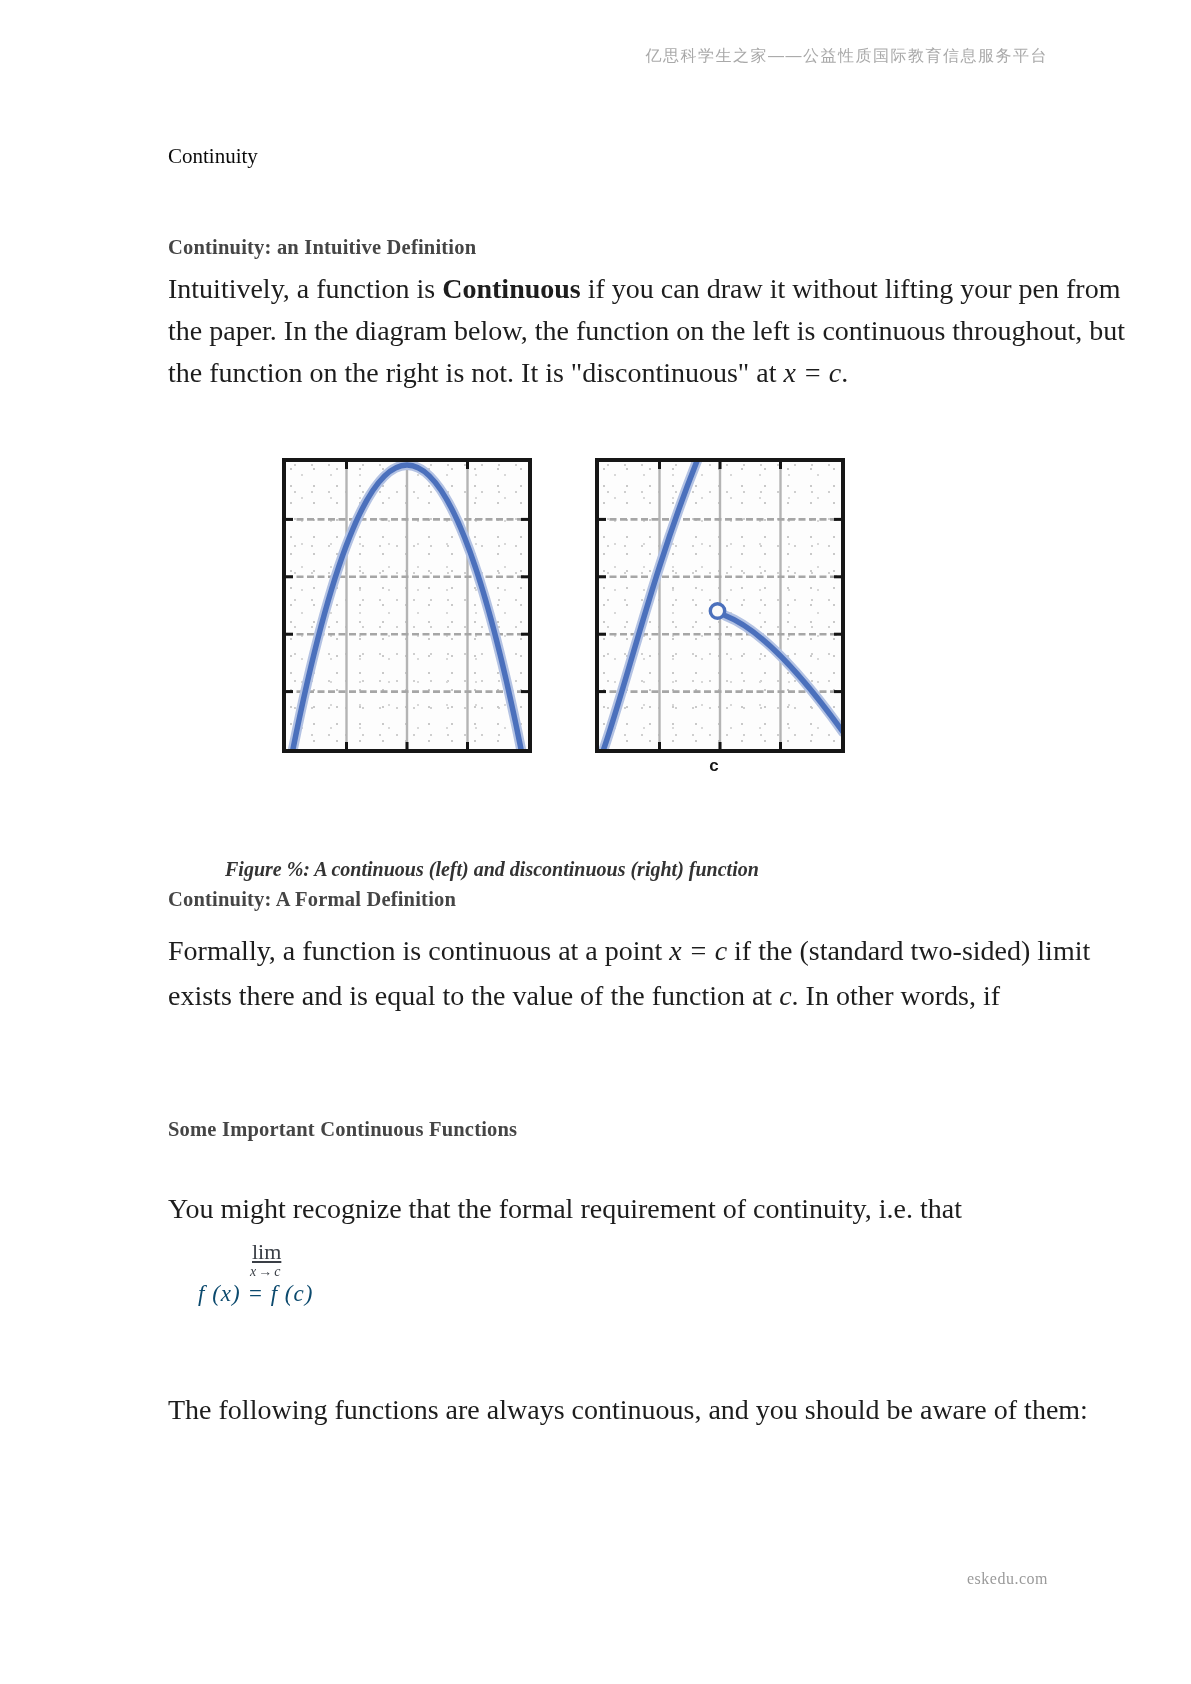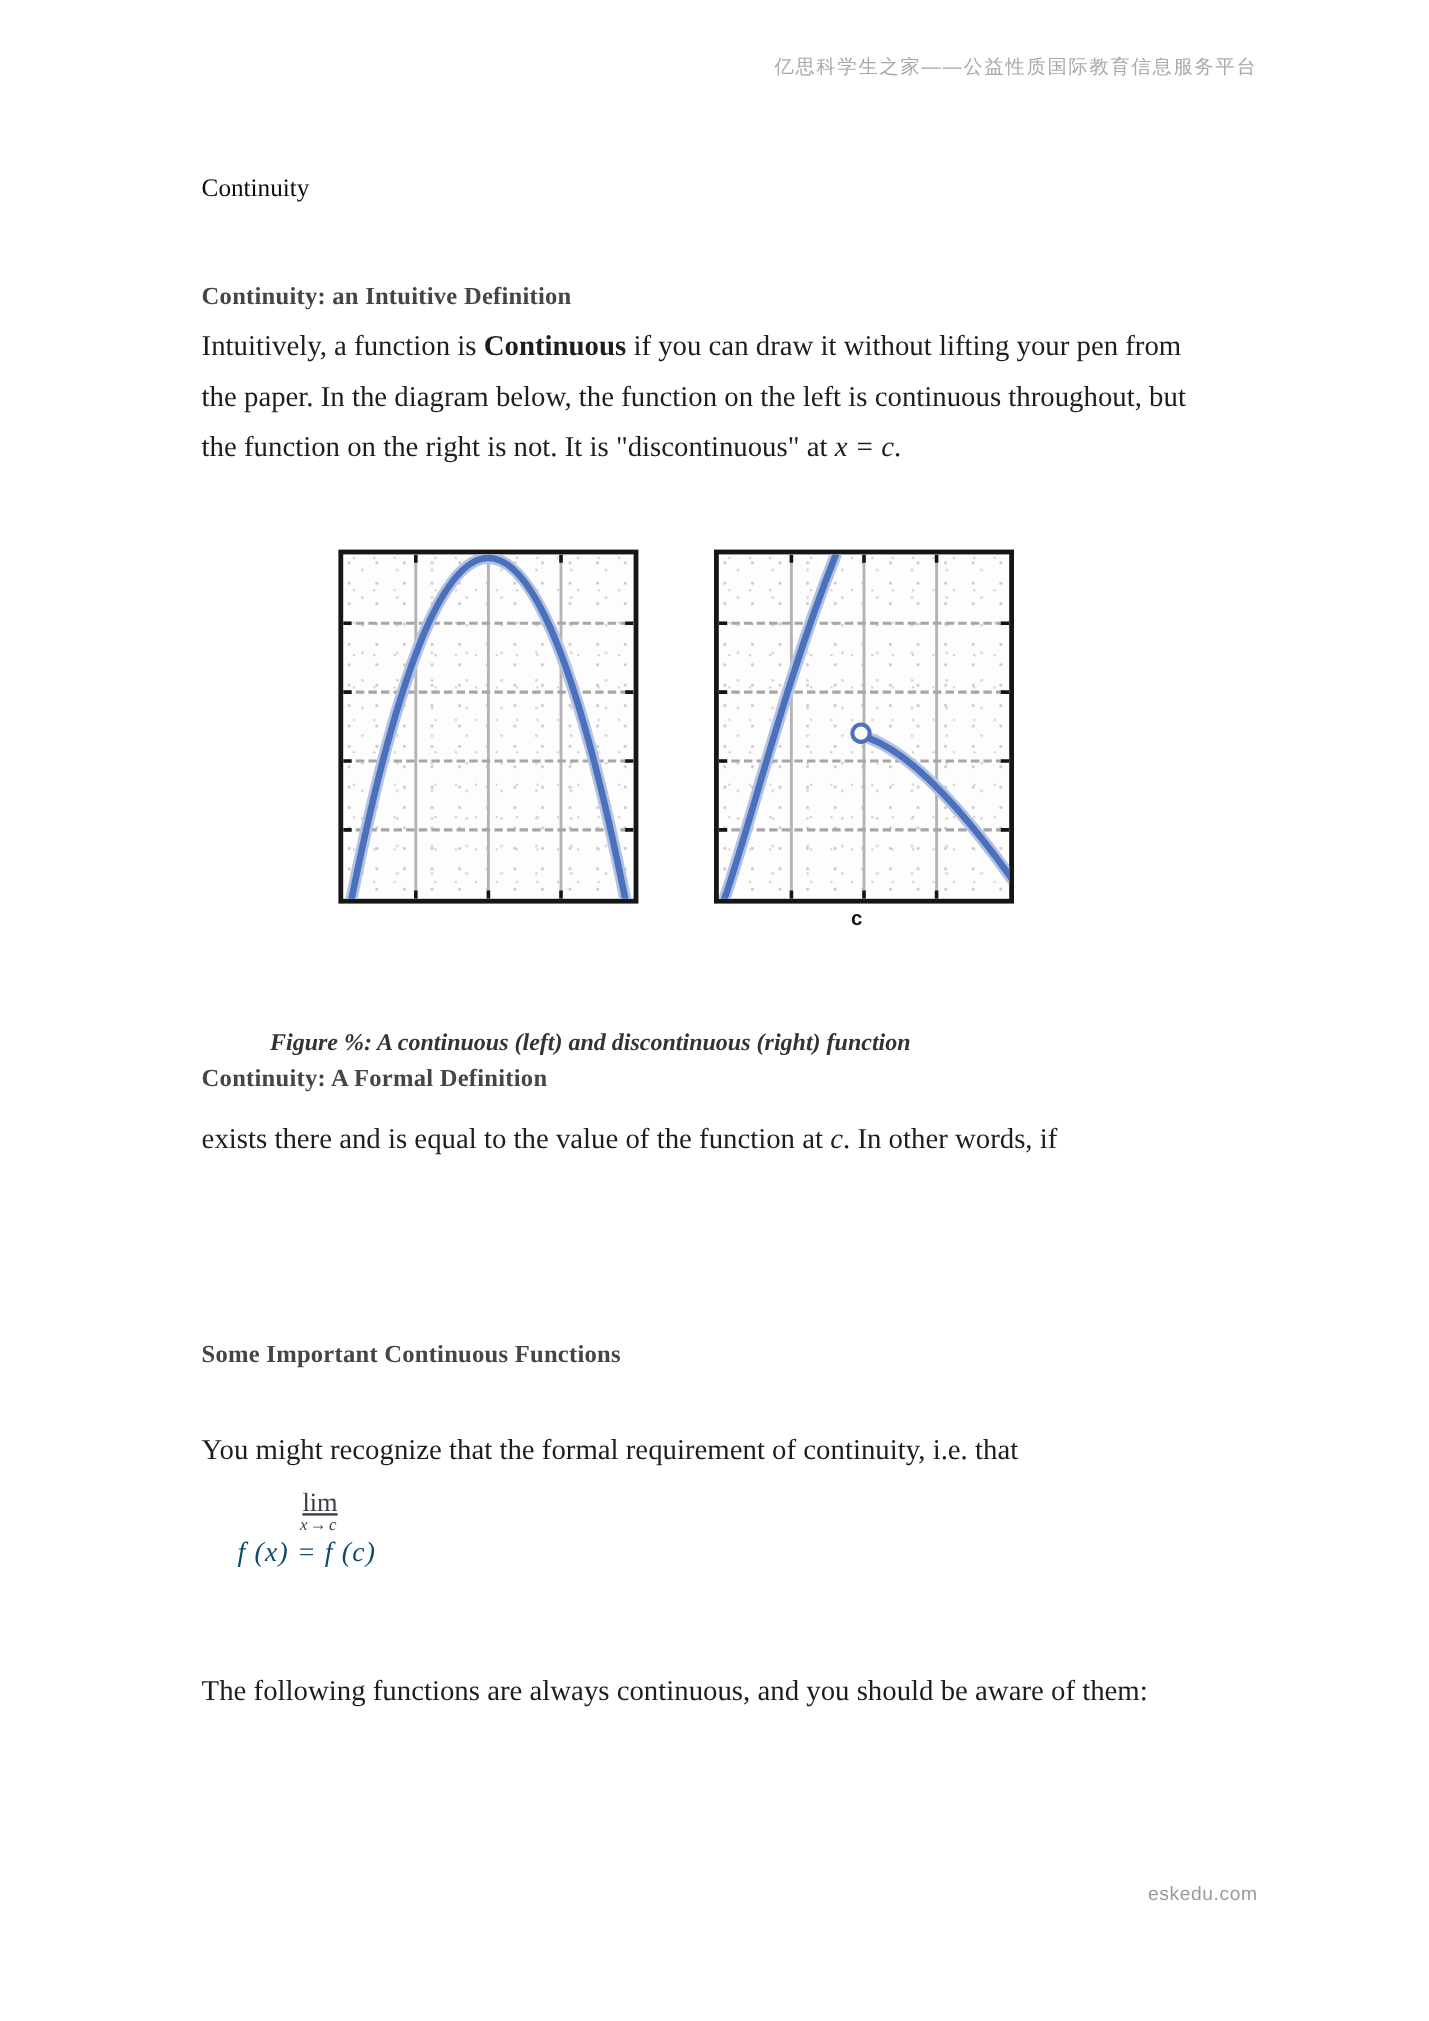--- a/index.html
+++ b/index.html
@@ -9,21 +9,21 @@
   }
   .site-header{
     position:absolute;top:46px;right:143px;
     font-family:"Liberation Sans", sans-serif;font-size:16px;letter-spacing:1.5px;color:#a9a9a9;
   }
   .doc-title{position:absolute;left:168px;top:144px;font-size:21px;color:#0a0a0a;}
   .h2{
     position:absolute;left:168px;margin:0;font-size:20.5px;font-weight:bold;color:#454545;
     letter-spacing:0.2px;white-space:nowrap;
   }
-  .para{position:absolute;left:168px;font-size:24px;line-height:42px;color:#1d1d1d;white-space:nowrap;}
+  .para{position:absolute;left:168px;font-size:28px;line-height:42px;color:#1d1d1d;white-space:nowrap;}
   .para .line{display:block;}
   .lh45{line-height:45px;}
   .lh44{line-height:44px;}
   .caption{
     position:absolute;left:225px;top:858px;font-size:20px;font-weight:bold;font-style:italic;
     color:#333333;white-space:nowrap;
   }
   
   .figure{position:absolute;left:0;top:0;width:1191px;height:0;}
   .panel{
@@ -43,21 +43,21 @@
     position:absolute;left:704px;top:756px;width:20px;text-align:center;
     font-family:"Liberation Sans", sans-serif;font-weight:bold;font-size:17px;color:#161616;
   }
   
   .formula{position:absolute;left:198px;top:1240px;width:160px;color:#3a3f46;}
   .f-lim{font-size:22px;margin-left:54px;line-height:24px;text-decoration:underline;}
   .f-sub{font-size:14px;font-style:italic;margin-left:52px;letter-spacing:2px;line-height:15px;}
   .f-expr{font-size:23px;font-style:italic;letter-spacing:1px;margin-top:2px;color:#0c4a6e;}
   .site-footer{
     position:absolute;top:1570px;right:143px;
-    font-family:Liberation Sans, sans-serif;font-size:16px;color:#9a9a9a;letter-spacing:0.5px;
+    font-family:Liberation Serif, serif;font-size:16px;color:#9a9a9a;letter-spacing:0.5px;
   }
 </style>
 </head>
 <body>
 
 <div class="page">
 
   <div class="site-header">亿思科学生之家——公益性质国际教育信息服务平台</div>
 
   <div class="doc-title">Continuity</div>
@@ -144,20 +144,21 @@
     </div>
 
     <div class="axis-c">c</div>
   </div>
 
   <div class="caption">Figure %: A continuous (left) and discontinuous (right) function</div>
 
   <h2 class="h2" style="top:888px">Continuity: A Formal Definition</h2>
 
   <div class="para lh45" style="top:928px">
+    <span class="line"><span>Formally, a function is continuous at a point </span><i>x = c</i><span> if the (standard two-sided) limit</span></span>
     <span class="line"><span>exists there and is equal to the value of the function at </span><i>c</i><span>. In other words, if</span></span>
   </div>
 
 
   <h2 class="h2" style="top:1118px">Some Important Continuous Functions</h2>
 
   <div class="para" style="top:1188px">
     <span class="line"><span>You might recognize that the formal requirement of continuity, i.e. that</span></span>
   </div>
 

